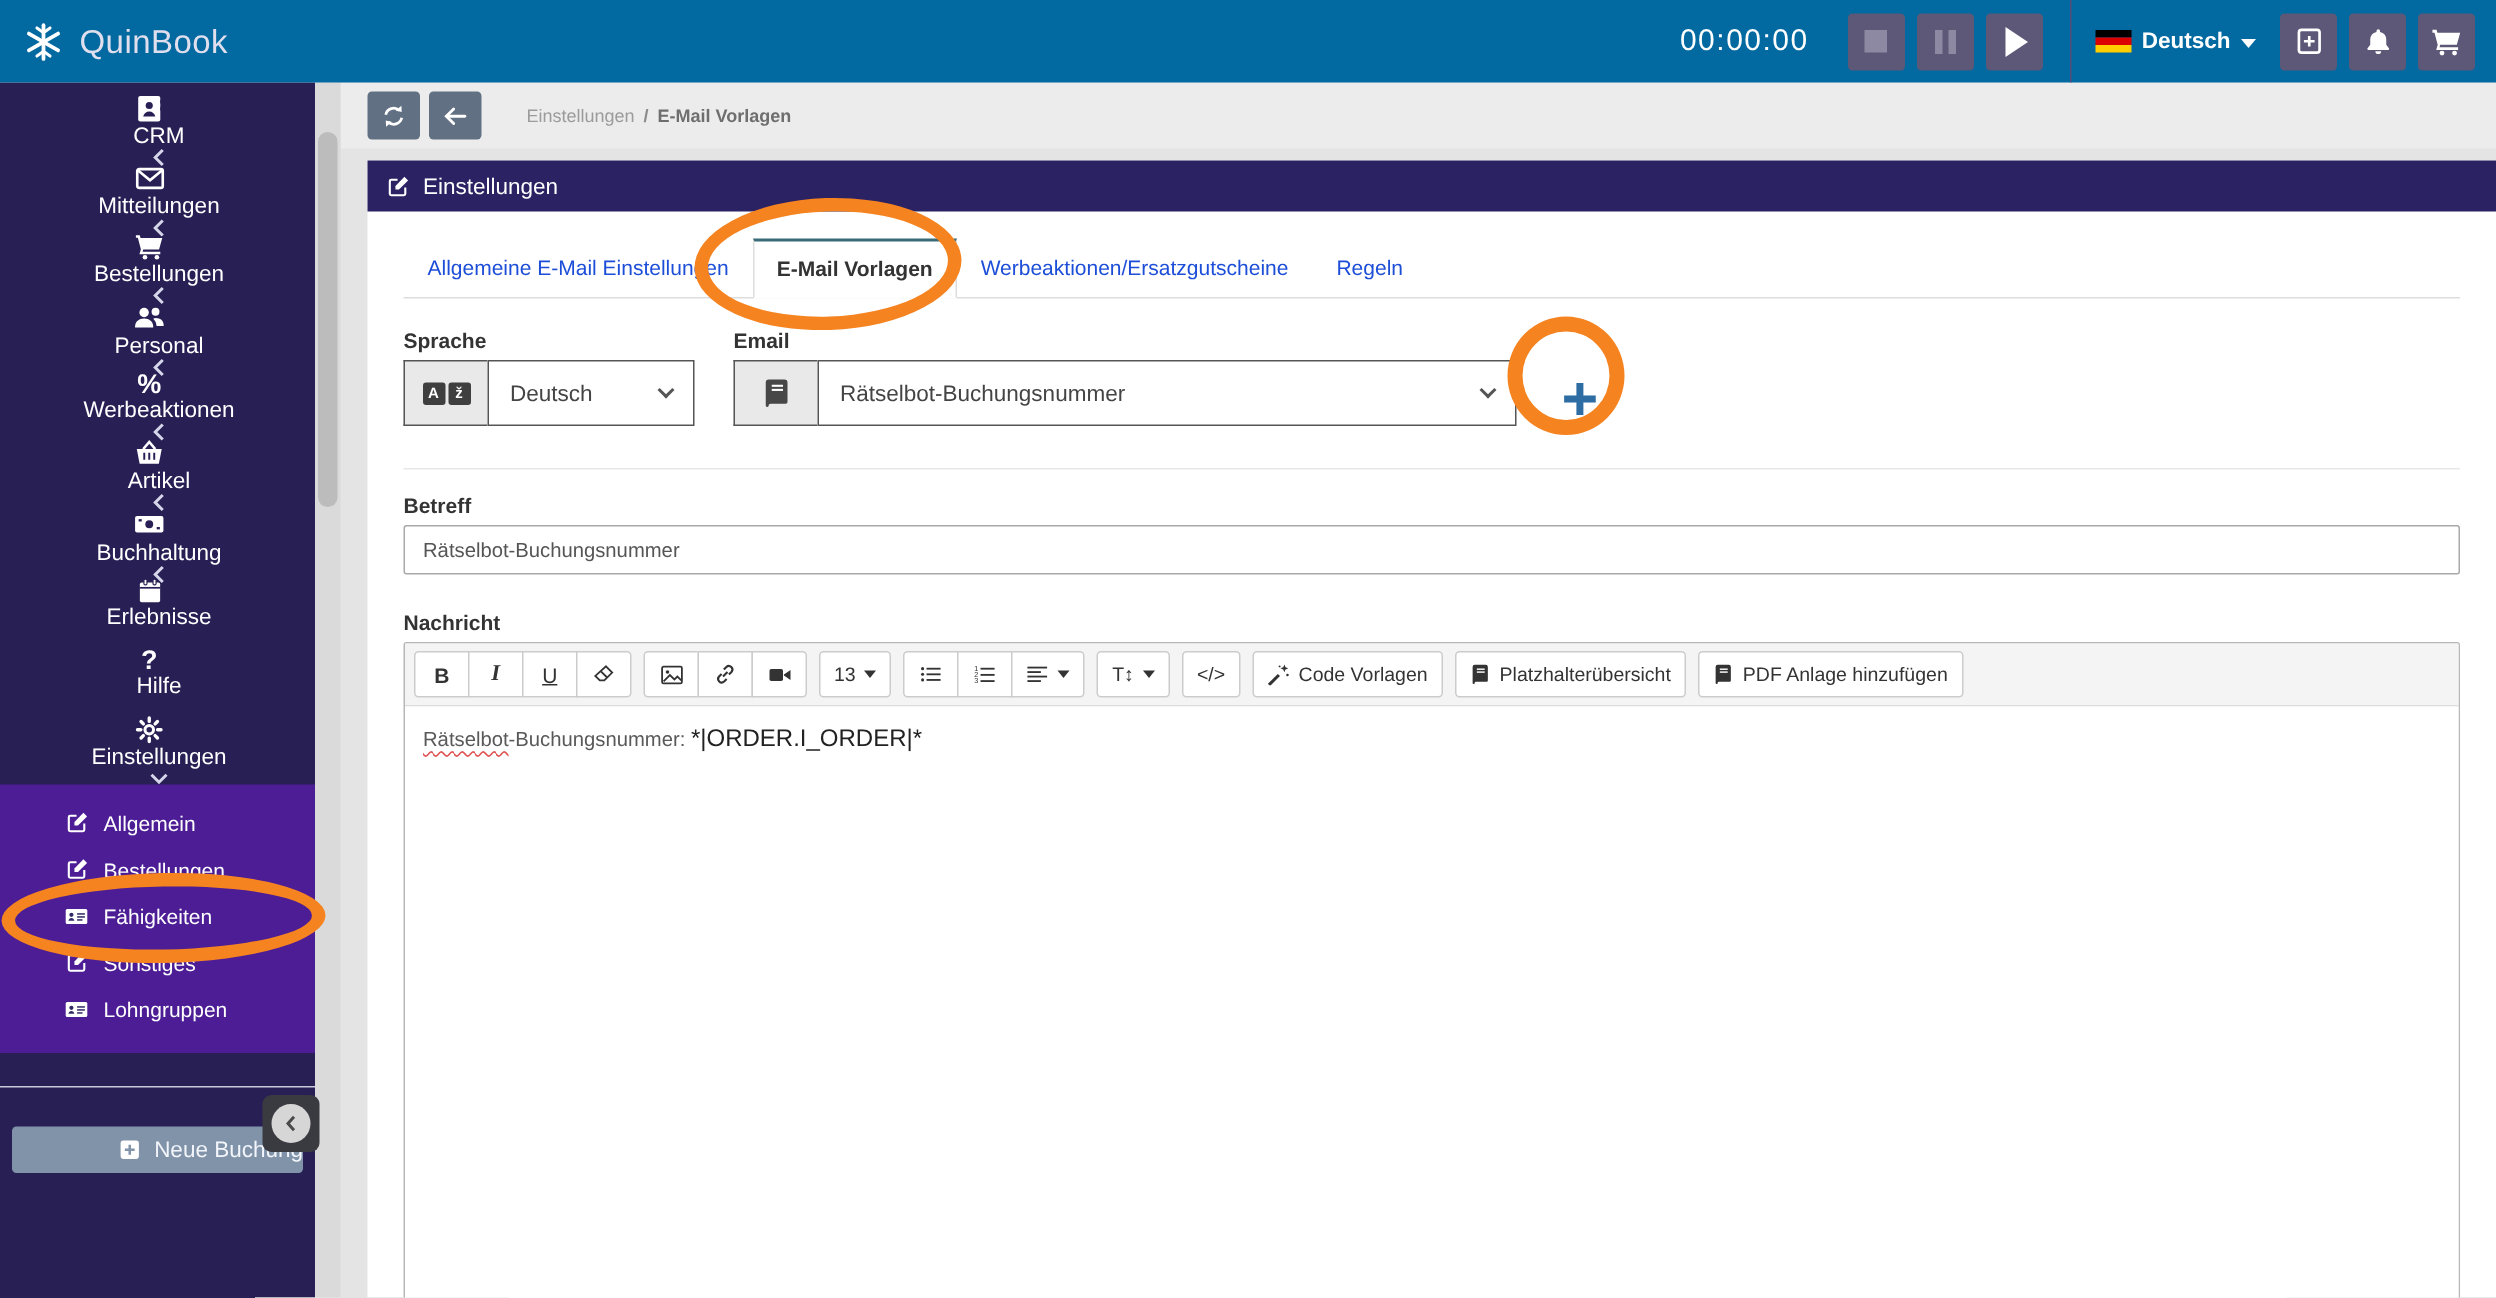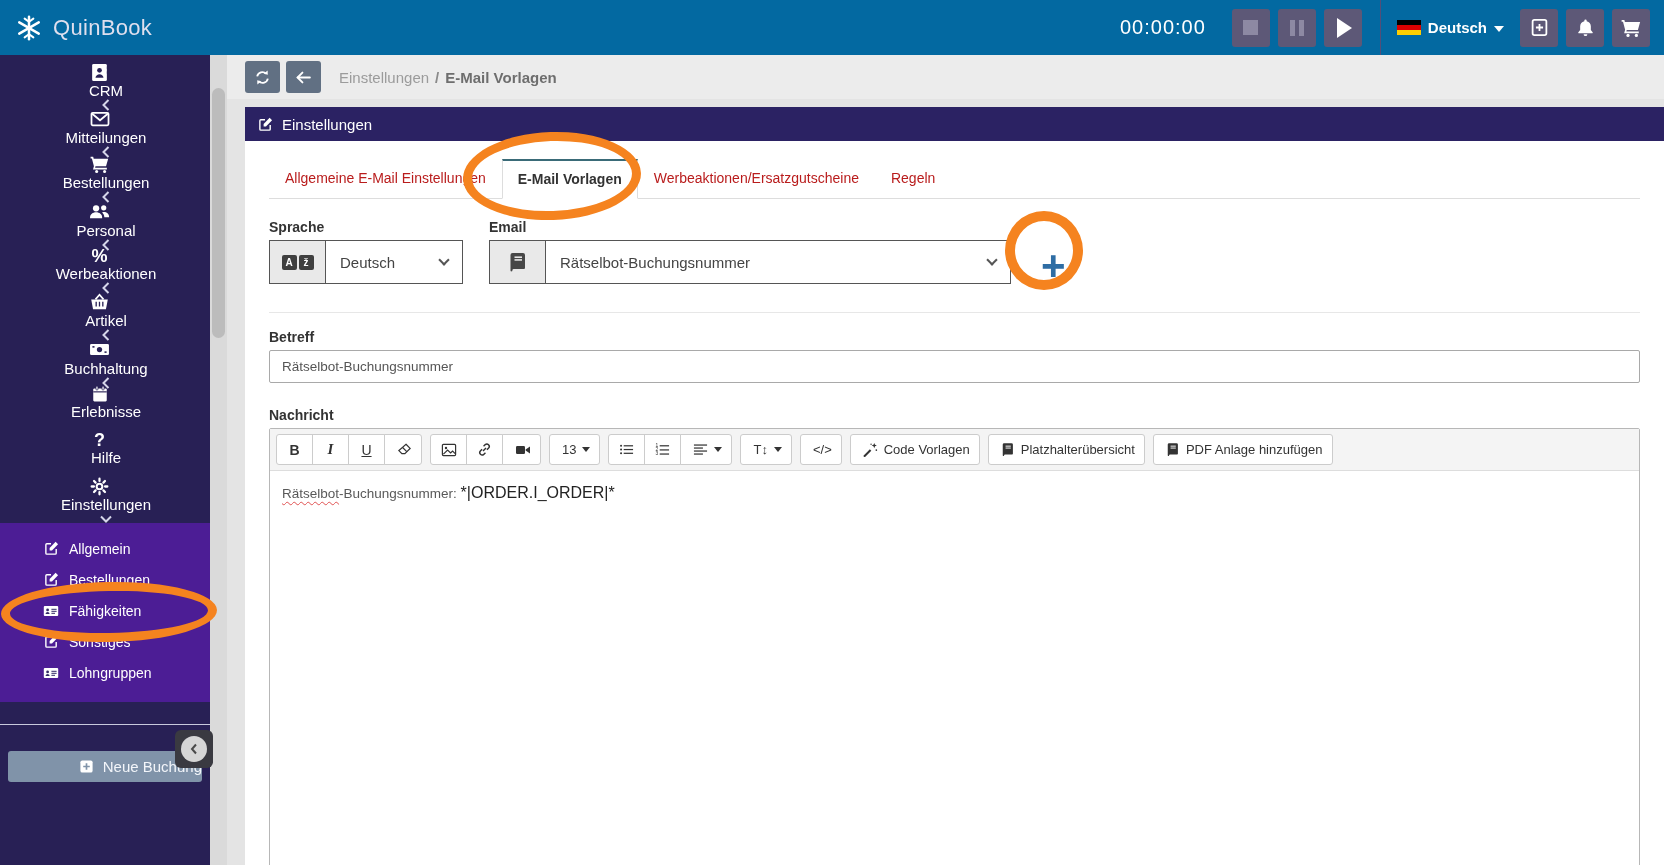--- a/index.html
+++ b/index.html
@@ -52,33 +52,33 @@
 
   
   .scroll-strip { position:absolute; left:210px; top:55px; width:17px; height:810px; background:#dadada; z-index:5; }
   .scroll-thumb { position:absolute; left:2px; top:33px; width:13px; height:250px; background:#bcbcbc; border-radius:7px; }
 
   
   .crumbbar { position:absolute; left:227px; top:55px; width:1437px; height:44px; background:#ececec;
               display:flex; align-items:center; padding-left:18px; }
   .crumb-btn { width:35px; height:32px; background:#617083; border:none; border-radius:3px; display:flex;
                align-items:center; justify-content:center; margin-right:6px; cursor:pointer; }
-  .crumb-text { margin-left:12px; font-size:15px; color:#9b9b9b; }
+  .crumb-text { margin-left:24px; font-size:12px; color:#9b9b9b; }
   .crumb-text b { color:#6e6e6e; }
   .crumb-sep { color:#8a8a8a; font-weight:bold; margin:0 6px; }
 
   
   .panel { position:absolute; left:245px; top:107px; width:1419px; height:758px; background:#fff; }
   .panel-header { height:34px; background:#2b2263; display:flex; align-items:center; padding-left:13px;
                   gap:9px; color:#fff; font-size:15px; }
   .panel-body { padding:18px 24px 0 24px; }
 
   
   .tabs { display:flex; border-bottom:1px solid #ddd; margin-bottom:20px; }
-  .tab { padding:10px 15px 11px 15px; font-size:14px; color:#b91c1c; cursor:pointer; border:1px solid transparent; }
+  .tab { padding:10px 15px 11px 15px; font-size:14px; color:#1d4ed8; cursor:pointer; border:1px solid transparent; }
   .tab.active { background:#fff; border-color:#ddd; border-top:2px solid #3a6b78; border-bottom-color:#fff;
                 margin-bottom:-1px; color:#333; font-weight:bold; }
 
   
   .field-label { font-size:14px; font-weight:bold; color:#333; margin-bottom:5px; }
   .row1 { display:flex; align-items:flex-end; }
   .input-group { display:flex; height:44px; }
   .ig-addon { width:56px; background:#e9e9e9; border:1px solid #555; border-right:none; display:flex;
               align-items:center; justify-content:center; }
   .ig-select { background:#fff; border:1px solid #555; display:flex; align-items:center; padding:0 14px;
@@ -97,21 +97,21 @@
                 align-items:center; padding:0 12px; font-size:13.5px; color:#555; width:100%; }
 
   .nachricht-block { margin-top:24px; }
   .editor { border:1px solid #b7b7b7; border-radius:2px; }
   .toolbar { background:#f4f4f4; border-bottom:1px solid #ddd; padding:5px 6px; display:flex; flex-wrap:wrap; }
   .btn-group { display:flex; margin-right:8px; }
   .ed-btn { height:31px; min-width:37px; padding:0 9px; background:#fff; border:1px solid #ccc;
             display:flex; align-items:center; justify-content:center; gap:6px; font-size:13px; color:#333;
             cursor:pointer; margin-left:-1px; font-family:inherit; }
   .btn-group .ed-btn:first-child { border-radius:3px 0 0 3px; margin-left:0; }
-  .btn-group .ed-btn:last-child { border-radius:0 3px 3px 0;padding-left:12px; }
+  .btn-group .ed-btn:last-child { border-radius:0 3px 3px 0; }
   .btn-group .ed-btn:only-child { border-radius:3px; }
   .ed-b { font-weight:bold; font-size:14px; }
   .ed-i { font-style:italic; font-family:"Liberation Serif", serif; font-size:15px; font-weight:bold; }
   .ed-u { text-decoration:underline; font-size:14px; }
   .ed-caret { width:0; height:0; border-left:4px solid transparent; border-right:4px solid transparent;
               border-top:5px solid #333; }
   .ed-content { min-height:400px; padding:13px 12px; background:#fff; }
   .msg-line { color:#595959; font-size:13.5px; }
   .squiggle { text-decoration:underline; text-decoration-style:wavy; text-decoration-color:#e05252;
               text-decoration-thickness:1px; text-underline-offset:3px; }

